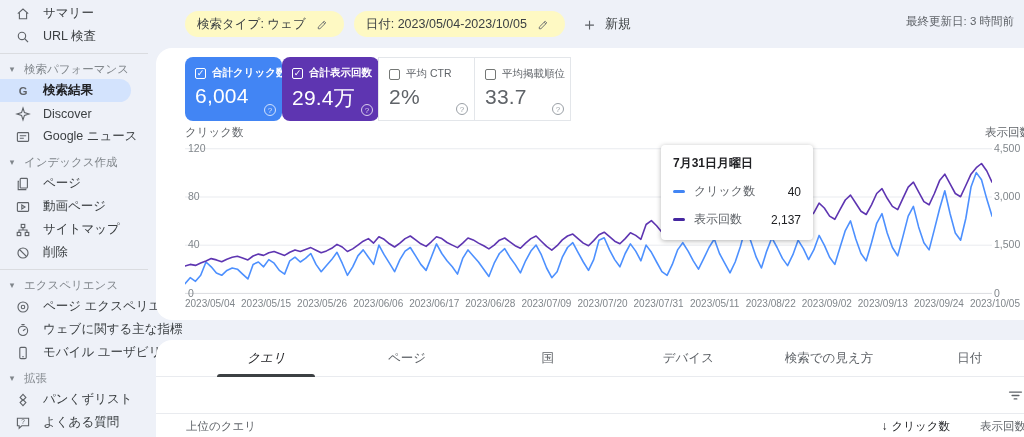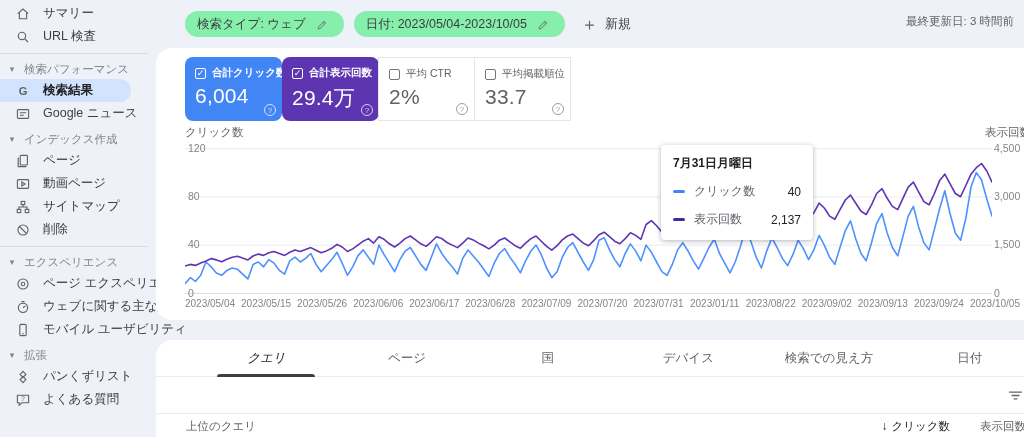--- a/index.html
+++ b/index.html
@@ -18,21 +18,21 @@
   .s-item.sel { background:#d3e3fd; border-radius:0 14px 14px 0; color:#202124; font-weight:bold; }
   .ic { width:18px; height:18px; flex:none; display:flex; align-items:center; justify-content:center; }
   .ic svg { width:16px; height:16px; stroke:#5f6368; fill:none; stroke-width:1.4; }
   .s-header { display:flex; align-items:center; gap:7px; padding-left:7px; height:20px; margin-top:4px;
               font-size:11.5px; color:#80868b; white-space:nowrap; cursor:pointer; }
   .chev { font-size:9px; color:#80868b; width:10px; text-align:center; }
   .s-div { height:1px; background:#dadce0; margin:5px 0; }
   
   .topbar { position:absolute; left:156px; top:0; height:48px; right:0; display:flex;
             align-items:center; gap:10px; padding-left:29px; }
-  .chip { display:inline-flex; align-items:center; gap:8px; background:#86efac; border-radius:14px;
+  .chip { display:inline-flex; align-items:center; gap:8px; background:#fef9c3; border-radius:14px;
           padding:0 12px; height:26px; font-size:12.5px; color:#3c4043; cursor:pointer; white-space:nowrap; }
   .chip svg { width:13px; height:13px; stroke:#5f6368; fill:none; stroke-width:1.4; }
   .newf { display:inline-flex; align-items:center; gap:7px; font-size:13px; color:#3c4043;
           margin-left:6px; cursor:pointer; }
   .plus { font-size:17px; color:#5f6368; line-height:1; }
   .last-upd { position:absolute; right:10px; top:14px; font-size:11.5px; color:#5f6368; }
   
   .card1 { position:absolute; left:156px; top:48px; width:884px; height:272px; background:#fff;
            border-radius:16px; }
   .metrics { position:absolute; left:29px; top:9px; display:flex; }
@@ -113,20 +113,28 @@
       <span class="ic">
         <svg viewBox="0 0 20 20">
           <text x="10" y="14.5" text-anchor="middle" font-size="14" font-weight="bold" fill="#5f6368" stroke="none">G</text>
         </svg>
       </span>
       <span>検索結果</span>
     </div>
     <div class="s-item">
       <span class="ic">
         <svg viewBox="0 0 20 20">
+          <path d="M10 2.5 L11.8 8.2 L17.5 10 L11.8 11.8 L10 17.5 L8.2 11.8 L2.5 10 L8.2 8.2 Z"></path>
+        </svg>
+      </span>
+      <span>Discover</span>
+    </div>
+    <div class="s-item">
+      <span class="ic">
+        <svg viewBox="0 0 20 20">
           <rect x="3" y="4.5" width="14" height="11" rx="1"></rect>
           <path d="M6 8.5 H14 M6 11.5 H11"></path>
         </svg>
       </span>
       <span>Google ニュース</span>
     </div>
     <div class="s-header">
       <span class="chev">▾</span>
       <span>インデックス作成</span>
     </div>
@@ -326,21 +334,21 @@
     <div class="ytick r" style="top: 190.4px;">1,500</div>
     <div class="xtick" style="left: 54px;">2023/05/04</div>
     <div class="xtick" style="left: 110.07px;">2023/05/15</div>
     <div class="xtick" style="left: 166.14px;">2023/05/26</div>
     <div class="xtick" style="left: 222.21px;">2023/06/06</div>
     <div class="xtick" style="left: 278.28px;">2023/06/17</div>
     <div class="xtick" style="left: 334.35px;">2023/06/28</div>
     <div class="xtick" style="left: 390.42px; text-align: right;">2023/07/09</div>
     <div class="xtick" style="left: 446.49px;">2023/07/20</div>
     <div class="xtick" style="left: 502.56px;">2023/07/31</div>
-    <div class="xtick" style="left: 558.63px;">2023/01/11</div>
+    <div class="xtick" style="left: 558.63px;">2023/05/11</div>
     <div class="xtick" style="left: 614.7px;">2023/08/22</div>
     <div class="xtick" style="left: 670.77px;">2023/09/02</div>
     <div class="xtick" style="left: 726.84px;">2023/09/13</div>
     <div class="xtick" style="left: 782.91px;">2023/09/24</div>
     <div class="xtick" style="left: 838.98px;">2023/10/05</div>
   </section>
 
 <section class="card2">
   <div class="tabs" id="tabs">
       <div class="tab sel">クエリ</div>

